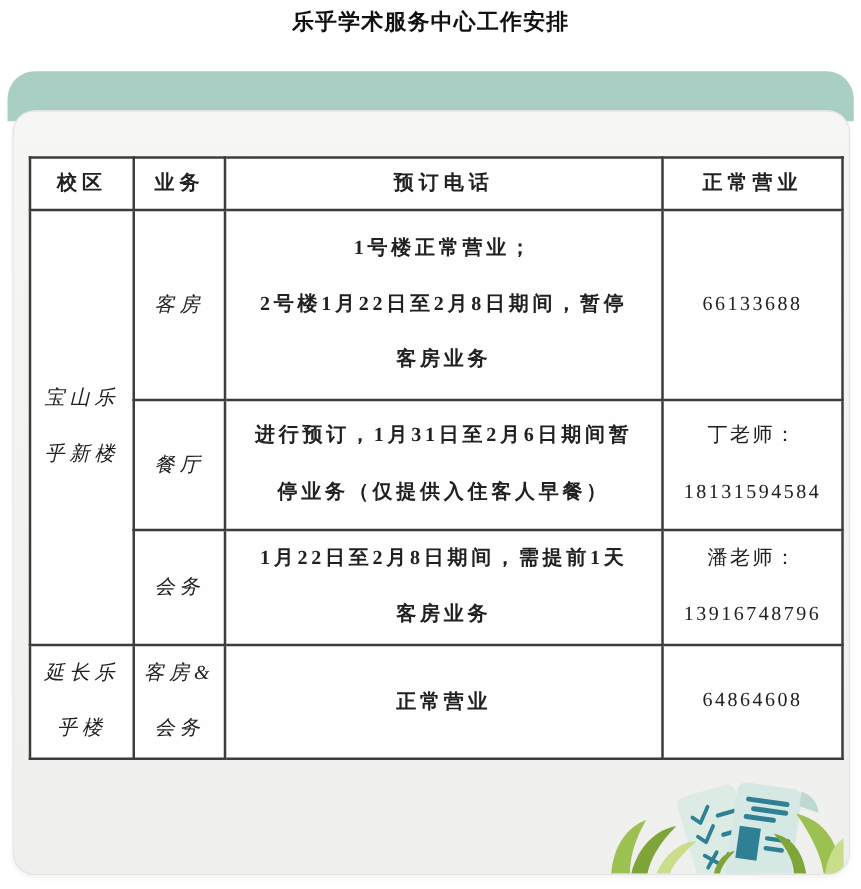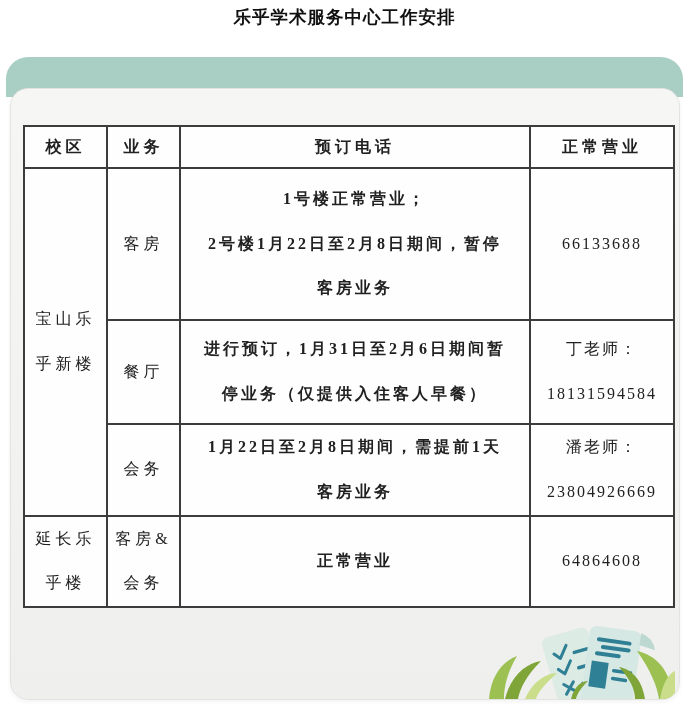--- a/index.html
+++ b/index.html
@@ -71,21 +71,21 @@
     font-weight: 700;
     letter-spacing: 4px;
     line-height: 1.2;
   }
   tr.h-head { height: 42px; }
   tr.h-r1   { height: 152px; }
   tr.h-r2   { height: 104px; }
   tr.h-r3   { height: 88px; }
   tr.h-r4   { height: 68px; }
   .ml { white-space: pre-line; line-height: 2.8; }
-  td.campus, td.biz { letter-spacing: 4px; }
+  td.campus, td.biz { letter-spacing: 4px; font-style: italic; }
   td.service {
     text-align: left;
     padding-left: 14px;
     padding-right: 8px;
     letter-spacing: 3px;
     font-weight: bold;
   }
   td.phone { letter-spacing: 2px; }
   .illustration {
     position: absolute;
@@ -136,21 +136,21 @@
           <td class="service ml">进行预订，1月31日至2月6日期间暂
 停业务（仅提供入住客人早餐）</td>
           <td class="phone ml">丁老师：
 18131594584</td>
         </tr>
         <tr class="h-r3">
           <td class="biz">会务</td>
           <td class="service ml">1月22日至2月8日期间，需提前1天
 客房业务</td>
           <td class="phone ml">潘老师：
-23804926669</td>
+13916748796</td>
         </tr>
         <tr class="h-r4">
           <td class="campus ml">延长乐
 乎楼</td>
           <td class="biz ml">客房&amp;
 会务</td>
           <td class="service">正常营业</td>
           <td class="phone">64864608</td>
         </tr>
       </tbody>

